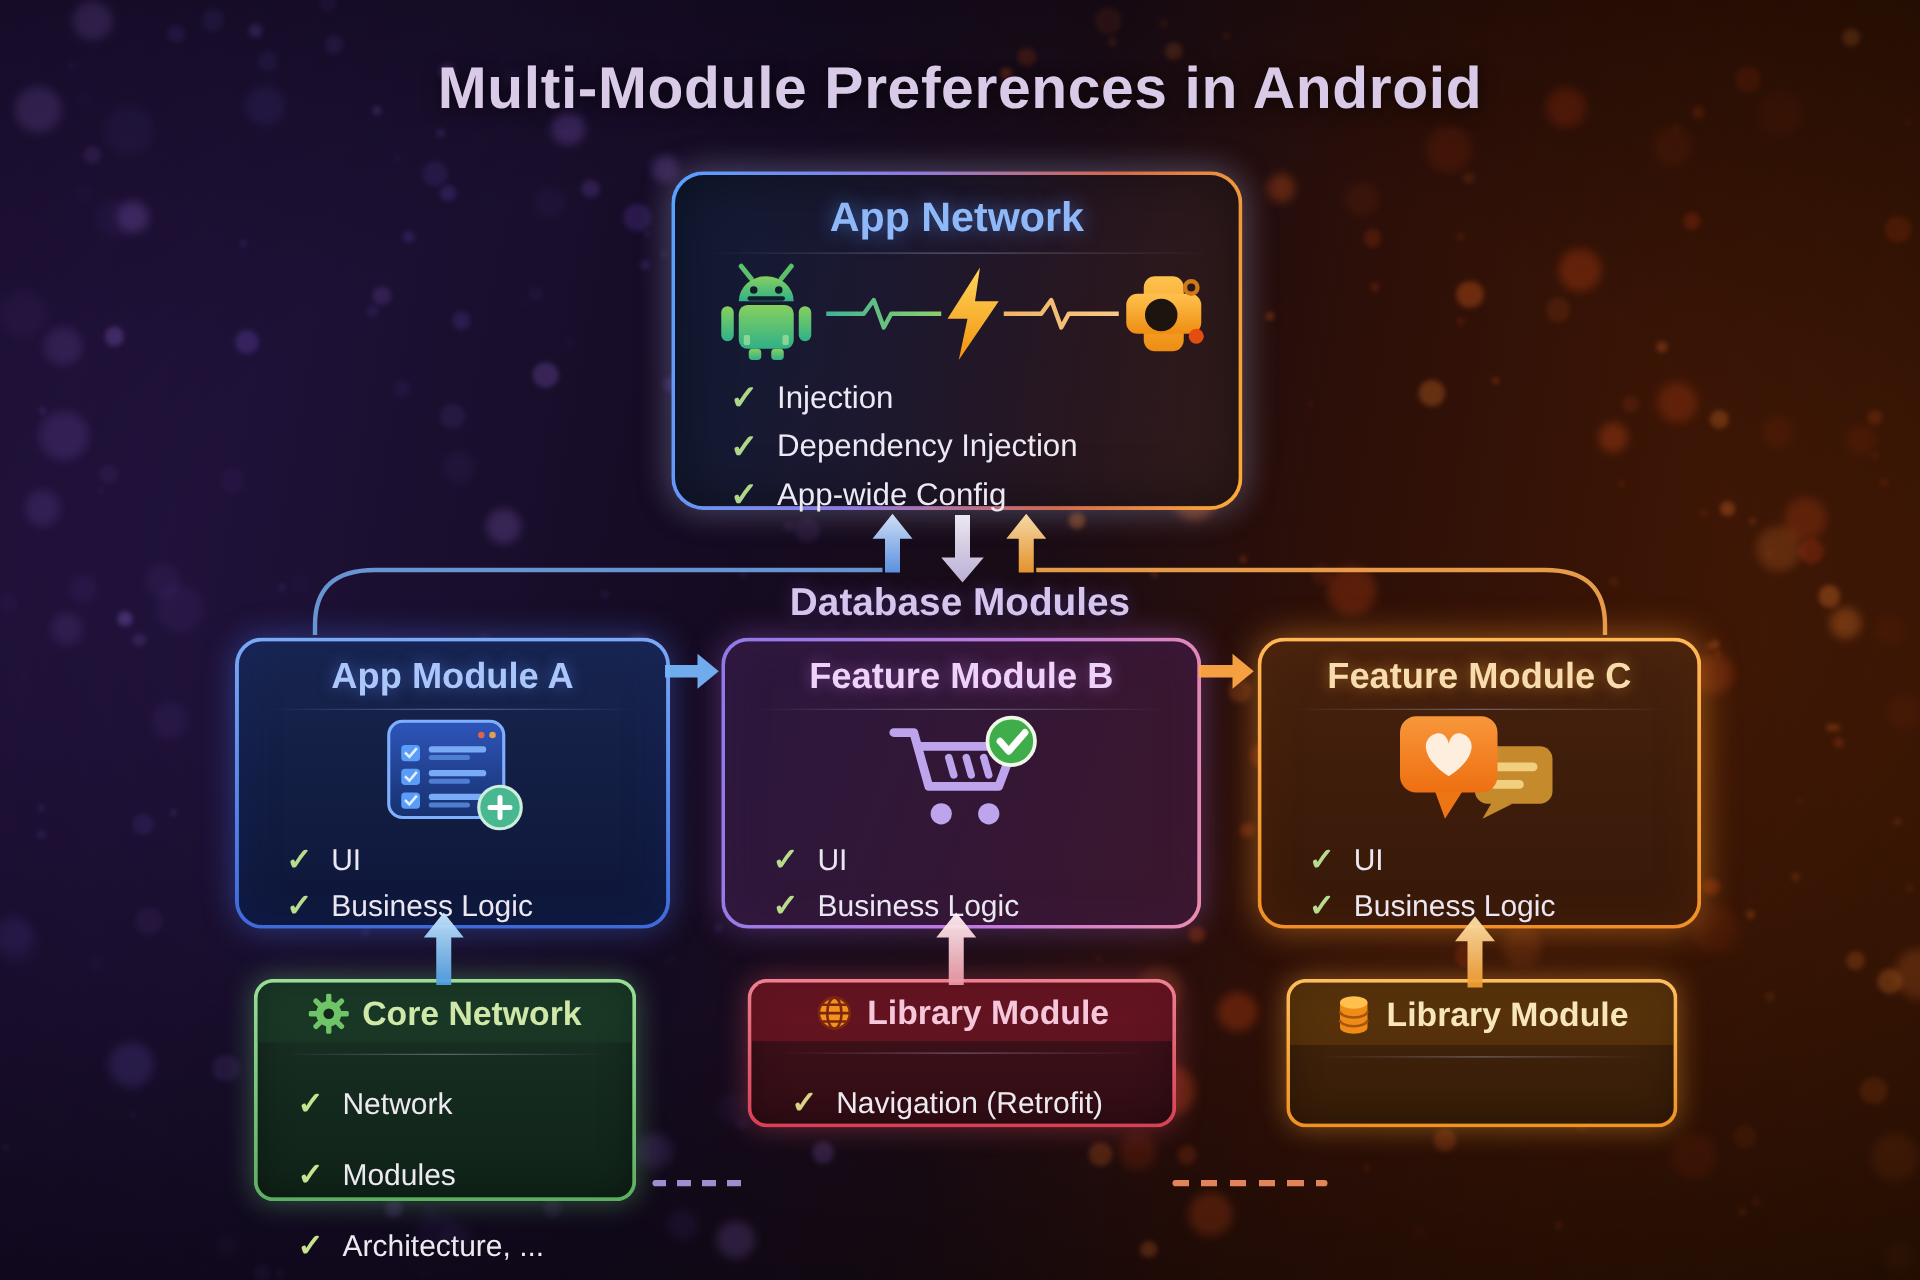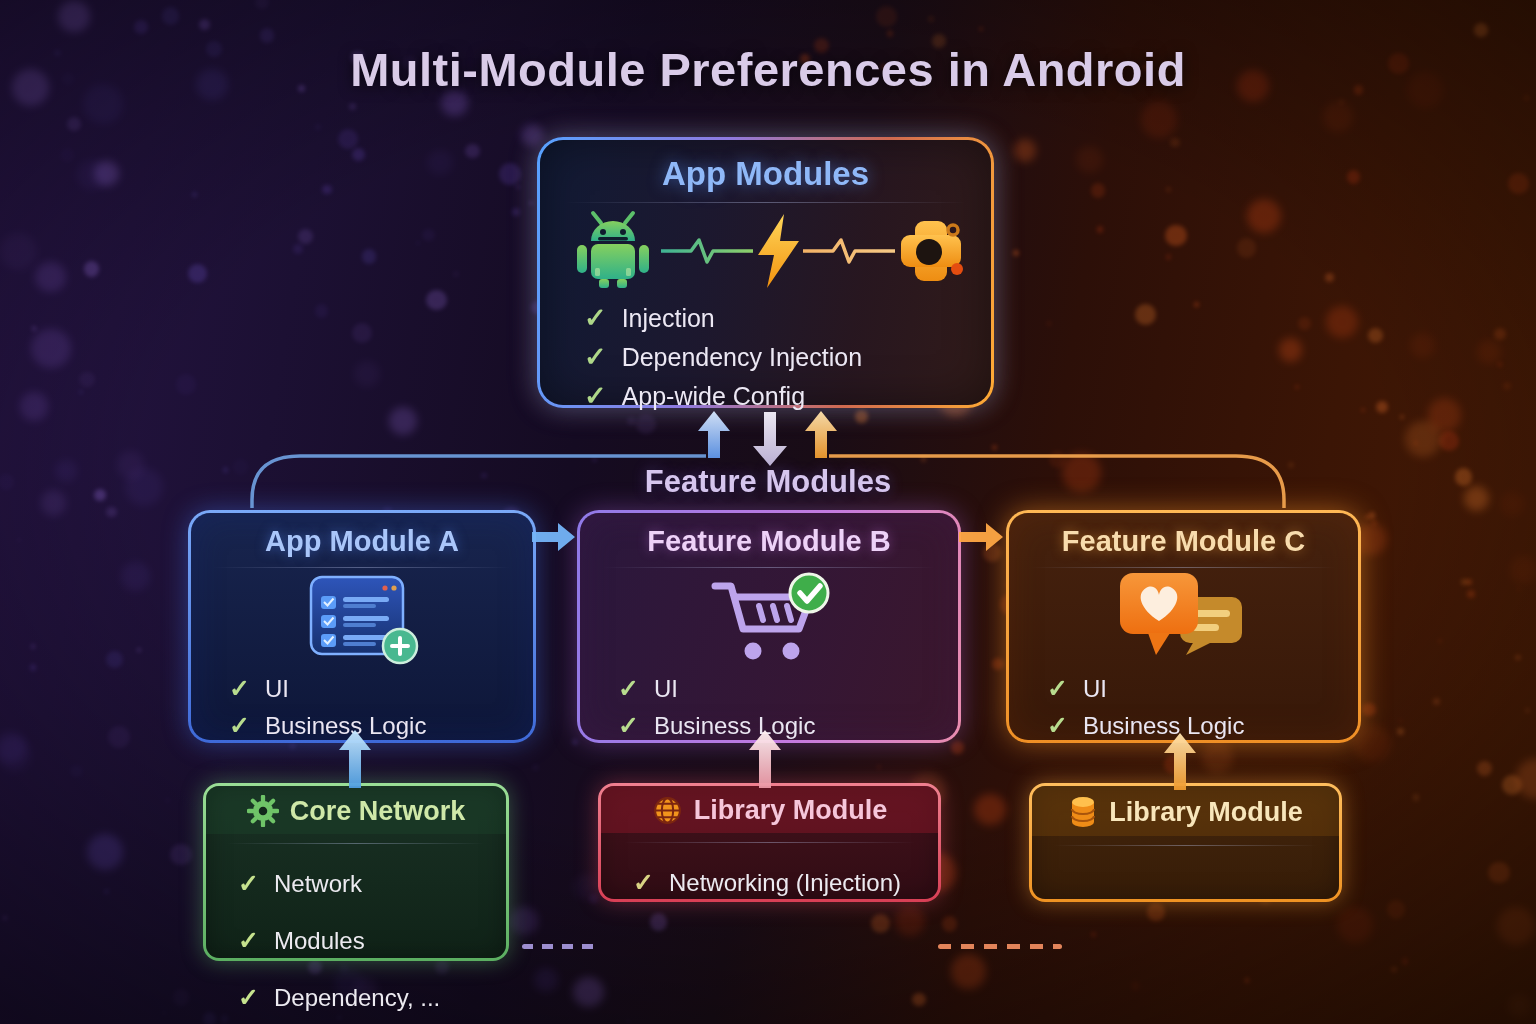--- a/index.html
+++ b/index.html
@@ -440,21 +440,21 @@
     <polygon fill="url(#gDown)" opacity="0.95" points="764,412 776,412 776,446 787,446 770,466 753,446 764,446"></polygon>
     <polygon fill="url(#gUpOr)" opacity="0.95" points="815,458 815,431 805,431 821,411 837,431 827,431 827,458"></polygon>
     <polygon fill="#74b4f8" opacity="0.95" points="532,532 558,532 558,523 575,537 558,551 558,542 532,542"></polygon>
     <polygon fill="#ffa844" opacity="0.95" points="959,532 986,532 986,523 1003,537 986,551 986,542 959,542"></polygon>
     <polygon fill="url(#gUpTeal)" opacity="0.95" points="349,788 349,750 339,750 355,730 371,750 361,750 361,788"></polygon>
     <polygon fill="url(#gUpPink)" opacity="0.95" points="759,788 759,750 749,750 765,730 781,750 771,750 771,788"></polygon>
     <polygon fill="url(#gUpOr)" opacity="0.95" points="1174,790 1174,753 1164,753 1180,733 1196,753 1186,753 1186,790"></polygon>
   </svg>
 
   <section class="box" id="app-box">
-    <div class="box-title">App Modules</div>
+    <div class="box-title">App Network</div>
     <div class="rule"></div>
     <div class="icon-row">
       <svg width="96" height="84" viewBox="0 0 96 84">
         <defs>
             <linearGradient id="gAnd" x1="0" y1="0" x2="0" y2="1">
               <stop offset="0" stop-color="#86d05e"></stop>
               <stop offset="1" stop-color="#2fb189"></stop>
             </linearGradient>
           </defs>
         <path d="M36 14 L28 4 M60 14 L68 4" stroke="#5cc06a" stroke-width="4" stroke-linecap="round"></path>
@@ -520,21 +520,21 @@
           <span class="chk"></span>
           <span>Dependency Injection</span>
         </li>
       <li>
           <span class="chk"></span>
           <span>App-wide Config</span>
         </li>
     </ul>
   </section>
 
-  <div class="feature-label">Feature Modules</div>
+  <div class="feature-label">Database Modules</div>
 
   <section class="box fbox" id="boxA">
     <div class="box-title">App Module A</div>
     <div class="rule"></div>
     <div class="icon-area">
       <svg width="118" height="94" viewBox="0 0 118 94">
         <defs>
             <linearGradient id="gCard" x1="0" y1="0" x2="0" y2="1">
               <stop offset="0" stop-color="#2e55ba"></stop>
               <stop offset="1" stop-color="#17316f"></stop>
@@ -659,42 +659,42 @@
       <li>
           <span class="chk"></span>
           <span>Network</span>
         </li>
       <li>
           <span class="chk"></span>
           <span>Modules</span>
         </li>
       <li>
           <span class="chk"></span>
-          <span>Dependency, ...</span>
+          <span>Architecture, ...</span>
         </li>
     </ul>
   </section>
 
   <section class="box bbox" id="boxLibNet">
     <div class="hdr">
       <svg width="31" height="31" viewBox="0 0 30 30">
         <circle cx="15" cy="15" r="12" fill="#f2941c"></circle>
         <g stroke="#7c2610" stroke-width="2" fill="none">
           <ellipse cx="15" cy="15" rx="5.5" ry="12"></ellipse>
           <path d="M3.5 15 H26.5 M5.5 8.5 H24.5 M5.5 21.5 H24.5"></path>
           <circle cx="15" cy="15" r="12"></circle>
         </g>
       </svg>
       <div class="box-title">Library Module</div>
     </div>
     <div class="rule"></div>
     <ul class="checks">
       <li>
           <span class="chk"></span>
-          <span>Networking (Injection)</span>
+          <span>Navigation (Retrofit)</span>
         </li>
     </ul>
   </section>
 
   <section class="box bbox" id="boxLibDb">
     <div class="hdr">
       <svg width="30" height="34" viewBox="0 0 30 34">
         <path d="M4 7 v20 a11 5 0 0 0 22 0 v-20 z" fill="#ef8c17"></path>
         <ellipse cx="15" cy="7" rx="11" ry="5" fill="#ffc04d"></ellipse>
         <path d="M4 14 a11 5 0 0 0 22 0 M4 21 a11 5 0 0 0 22 0" stroke="#a8540c" stroke-width="2" fill="none"></path>

